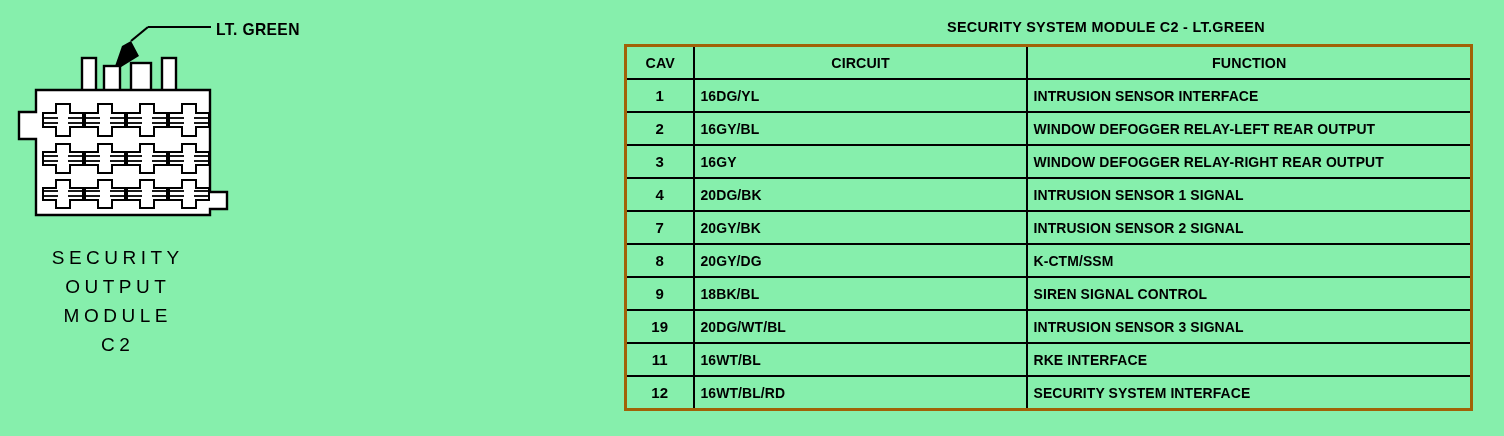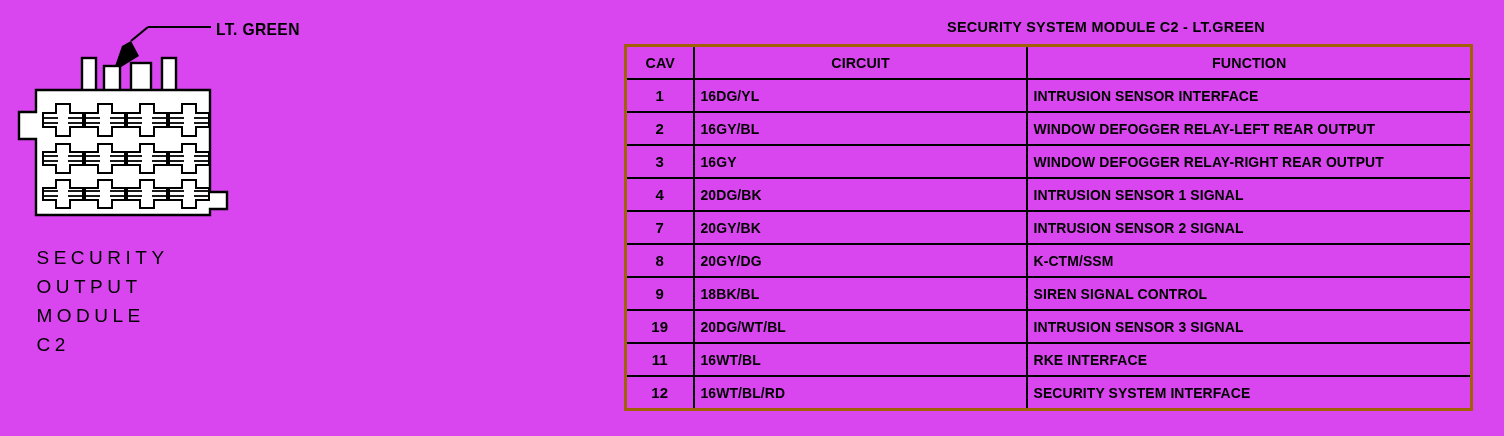--- a/index.html
+++ b/index.html
@@ -9,21 +9,21 @@
     background: #ffffff;
   }
   body {
     font-family: "Liberation Sans", sans-serif;
     color: #000000;
   }
   #page {
     position: relative;
     width: 1504px;
     height: 436px;
-    background: #d946ef;
+    background: #86efac;
     overflow: hidden;
   }
 
   
   #connector-figure {
     position: absolute;
     left: 0;
     top: 0;
     width: 330px;
     height: 436px;
@@ -40,24 +40,24 @@
     font-family: "Liberation Sans", sans-serif;
     font-size: 17px;
     font-weight: bold;
     letter-spacing: 0.4px;
     transform: scaleX(0.92);
     transform-origin: left center;
     white-space: nowrap;
   }
   #connector-caption {
     position: absolute;
-    left: 32px;
+    left: 8px;
     top: 243px;
     width: 215px;
-    text-align: left;
+    text-align: center;
     font-family: "Liberation Sans", sans-serif;
     font-size: 19px;
     line-height: 29px;
     letter-spacing: 4.5px;
     white-space: nowrap;
   }
   #connector-caption .cap-line {
     display: block;
     text-indent: 4.5px;
   }

